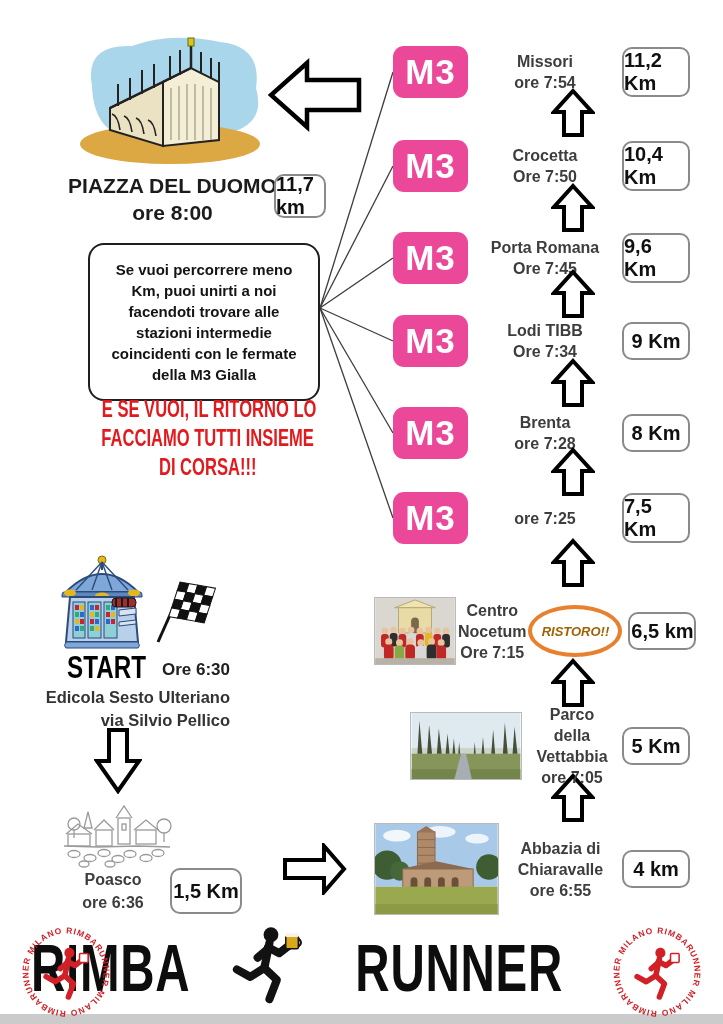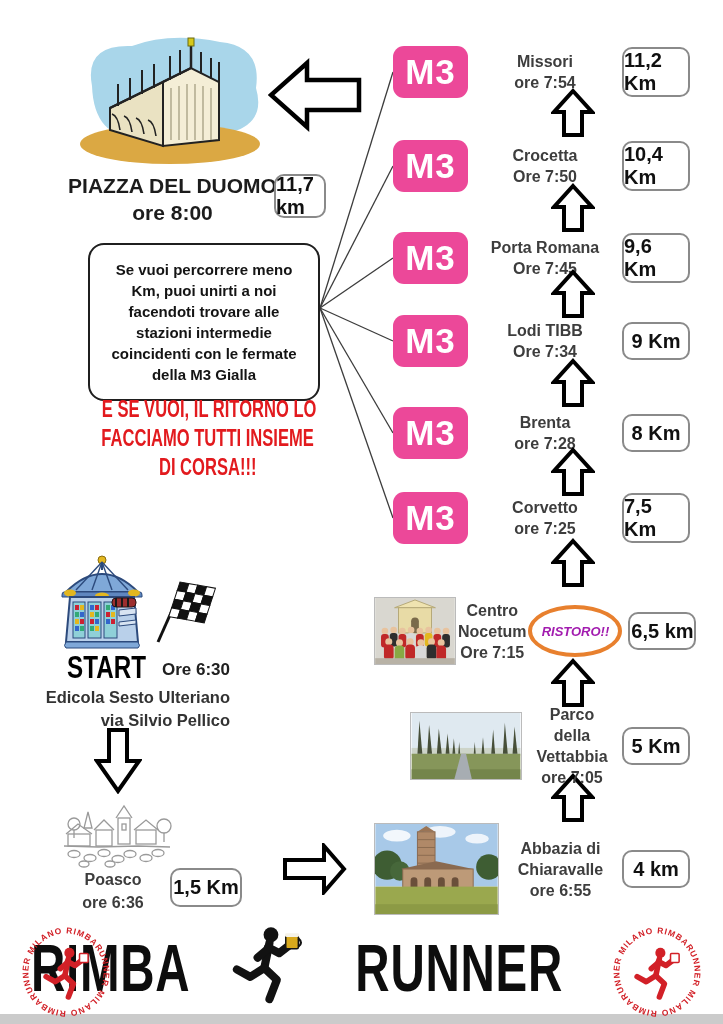--- a/index.html
+++ b/index.html
@@ -24,21 +24,21 @@
 
   
   .mrow { position:absolute; left:393px; width:297px; display:flex; align-items:center; z-index:1; }
   .m3 { flex:none; width:75px; height:52px; background:#ec4899; border-radius:11px; color:#fff; display:flex; align-items:center; justify-content:center; font-weight:bold; font-size:35px; letter-spacing:1px; }
   .station-label { flex:1; text-align:center; font-weight:bold; font-size:16px; line-height:21px; color:#3d3d3d; padding:0 4px; }
   .mrow .km-box, .prow .km-box { flex:none; width:68px; min-height:38px; }
 
   
   .prow { position:absolute; left:374px; width:316px; display:flex; align-items:center; z-index:1; }
   .photo { flex:none; border:1px solid #bbb; }
-  .ristoro { flex:none; width:94px; height:52px; border:4px solid #E8802E; border-radius:50%; display:flex; align-items:center; justify-content:center; font-style:italic; font-weight:bold; font-size:13px; color:#a21caf; margin-right:6px; background:#fff; }
+  .ristoro { flex:none; width:94px; height:52px; border:4px solid #E8802E; border-radius:50%; display:flex; align-items:center; justify-content:center; font-style:italic; font-weight:bold; font-size:13px; color:#a16207; margin-right:6px; background:#fff; }
 
   
   .start-block { left:18px; top:650px; width:212px; text-align:right; color:#202020; }
   .start-line1 { font-size:17px; font-weight:bold; }
   .start-word { display:inline-block; transform:scaleX(.78); transform-origin:center; font-size:31px; font-weight:bold; color:#000; letter-spacing:0; vertical-align:-3px; }
   .start-sub { font-weight:bold; font-size:16.5px; line-height:23px; color:#333; }
 
   .poasco-label { left:48px; top:868px; width:130px; text-align:center; font-weight:bold; font-size:16px; line-height:23px; color:#3d3d3d; }
 
   
@@ -177,21 +177,20 @@
     </div>
     <div class="km-box">
         <span>8 Km</span>
       </div>
   </div>
   <div class="mrow" style="top:490px; height:56px;">
     <div class="m3">
         <span>M3</span>
       </div>
     <div class="station-label">
-      <div>Corvetto</div>
       <div>ore 7:25</div>
     </div>
     <div class="km-box">
         <span>7,5 Km</span>
       </div>
   </div>
 
   <svg class="abs z1" style="left:551px; top:88px;" width="44" height="50" viewBox="0 0 44 50">
       <polygon points="22,3 41,24 31,24 31,47 13,47 13,24 3,24" fill="#fff" stroke="#000" stroke-width="4"></polygon>
     </svg>
@@ -463,21 +462,21 @@
         <ellipse cx="100" cy="55" rx="6" ry="3.5"></ellipse>
         <ellipse cx="52" cy="66" rx="5" ry="3"></ellipse>
         <ellipse cx="26" cy="66" rx="5" ry="3"></ellipse>
     </g>
   </svg>
 
   <div class="abs z1 poasco-label">
     <div>Poasco</div>
     <div>ore 6:36</div>
   </div>
-  <div class="abs z1 km-box" style="left:170px; top:868px; width:72px; height:39px;">
+  <div class="abs z1 km-box" style="left:170px; top:868px; width:72px; height:46px;">
     <span>1,5 Km</span>
   </div>
 
   <div class="abs footer z1">
     <span class="footer-word"><span class="sx">RIMBA</span></span>
     <svg width="74" height="86" viewBox="0 0 100 116">
       <circle cx="54" cy="13" r="10" fill="#121212"></circle>
       <g fill="none" stroke="#121212" stroke-width="11" stroke-linecap="round" stroke-linejoin="round">
         <path d="M52,24 L45,58"></path>
         <path d="M50,30 L65,38 L78,28"></path>

